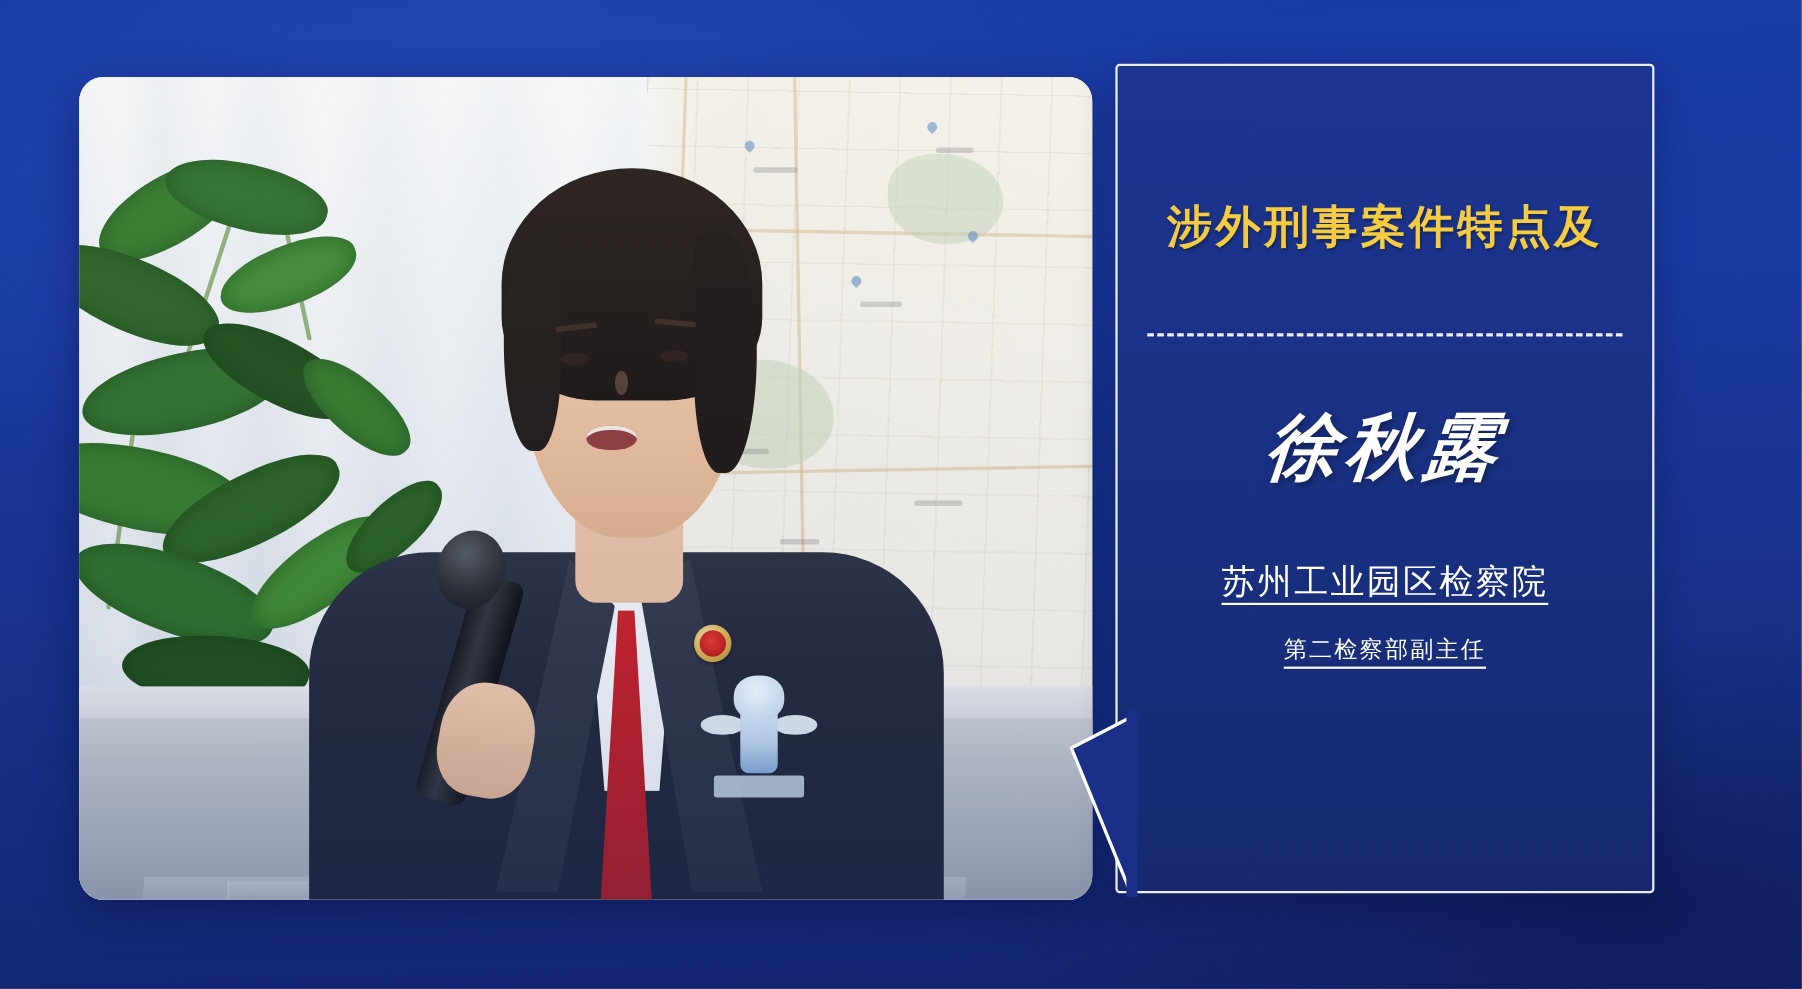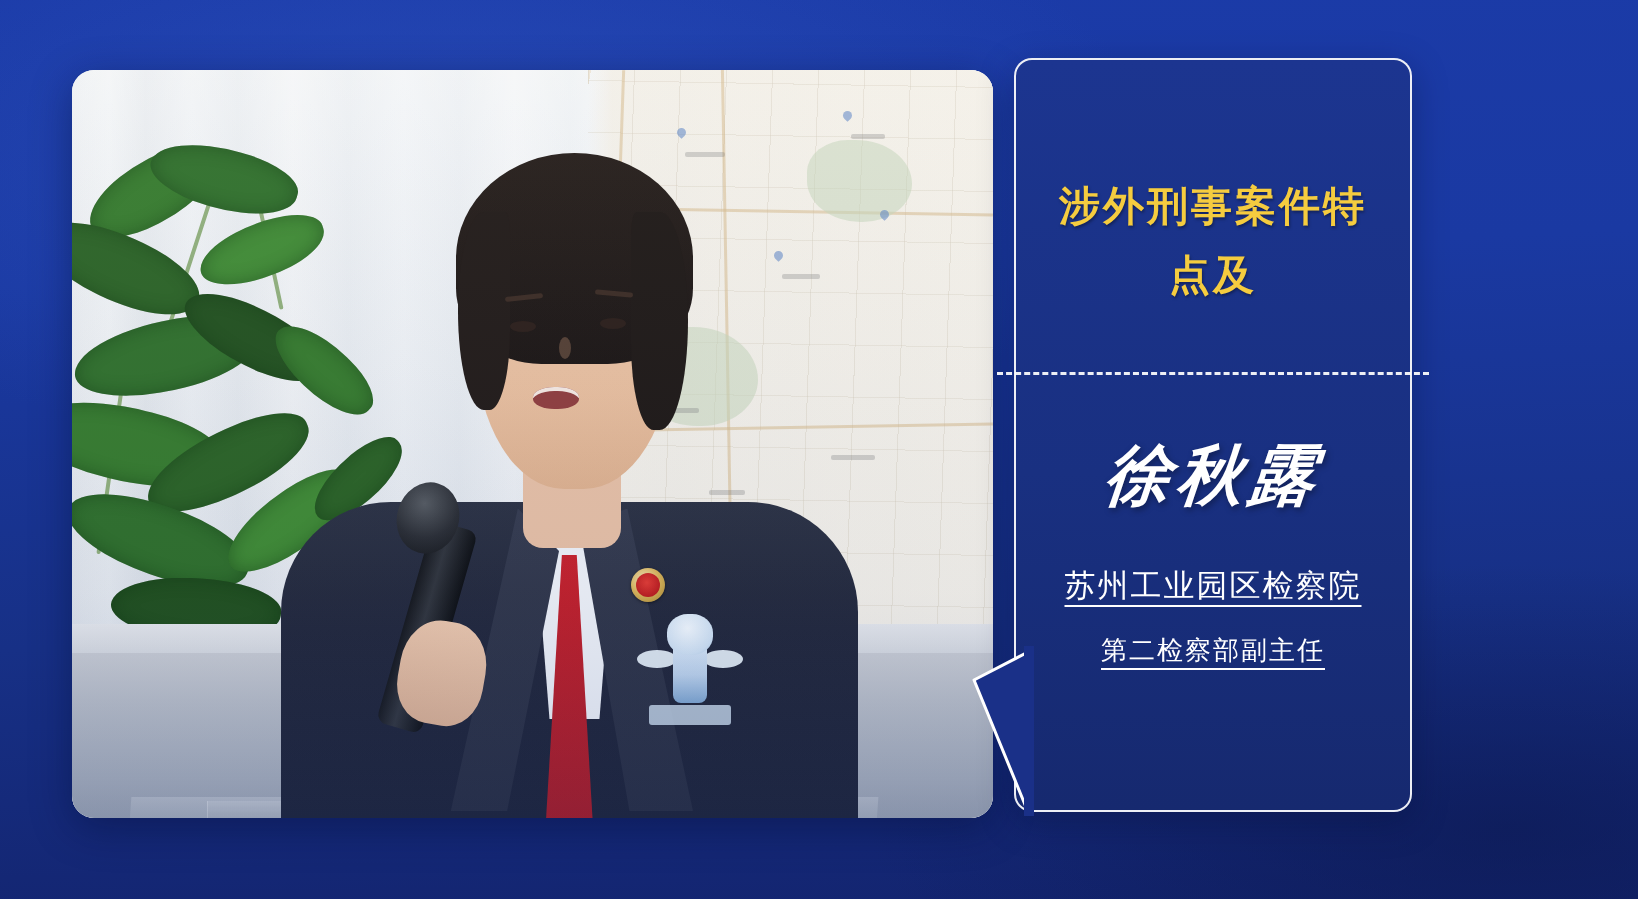--- a/index.html
+++ b/index.html
@@ -198,23 +198,23 @@
     background:rgba(210,228,243,.8); border-radius:3px;
   }
 
   .photo-tone{
     position:absolute; inset:0;
     background:linear-gradient(180deg, rgba(255,255,255,.05) 0%, rgba(40,70,150,.05) 70%, rgba(40,70,150,.16) 100%);
   }
 
   
   .card{
-    position:absolute; left:1014px; top:58px; width:398px; height:754px;
+    position:absolute; left:1014px; top:58px; width:490px; height:754px;
     border:2px solid rgba(255,255,255,.92);
-    border-radius:18px;
+    border-radius:4px;
     background:linear-gradient(180deg,#1c3590 0%,#193081 55%,#16296f 100%);
     box-shadow:0 10px 34px rgba(5,14,55,.35);
   }
   
   .tail{
     position:absolute; left:-44px; top:586px; width:60px; height:160px;
     overflow:visible;
   }
   .tail svg{ display:block; }
 
@@ -234,26 +234,26 @@
   }
   .speaker-name{
     margin-top:56px;
     color:#ffffff; font-size:66px; font-weight:700; letter-spacing:6px;
     font-family:"DejaVu Serif","Liberation Serif",serif;
     font-style:italic;
     transform:skewX(-5deg);
     text-shadow:2px 3px 6px rgba(0,0,0,.35);
   }
   .affil{
-    margin-top:44px; color:#ffffff; font-size:31px; letter-spacing:2px;
+    margin-top:56px; color:#ffffff; font-size:31px; letter-spacing:2px;
     text-decoration:underline; text-underline-offset:9px;
     text-decoration-thickness:2px;
   }
   .role{
-    margin-top:26px; color:#ffffff; font-size:26px; letter-spacing:2px;
+    margin-top:26px; color:#ffffff; font-size:21px; letter-spacing:2px;
     text-decoration:underline; text-underline-offset:9px;
     text-decoration-thickness:2px;
   }
 </style>
 </head>
 <body>
 
 <div class="bg-sheen"></div>
 <div class="bg-sheen2"></div>
 

